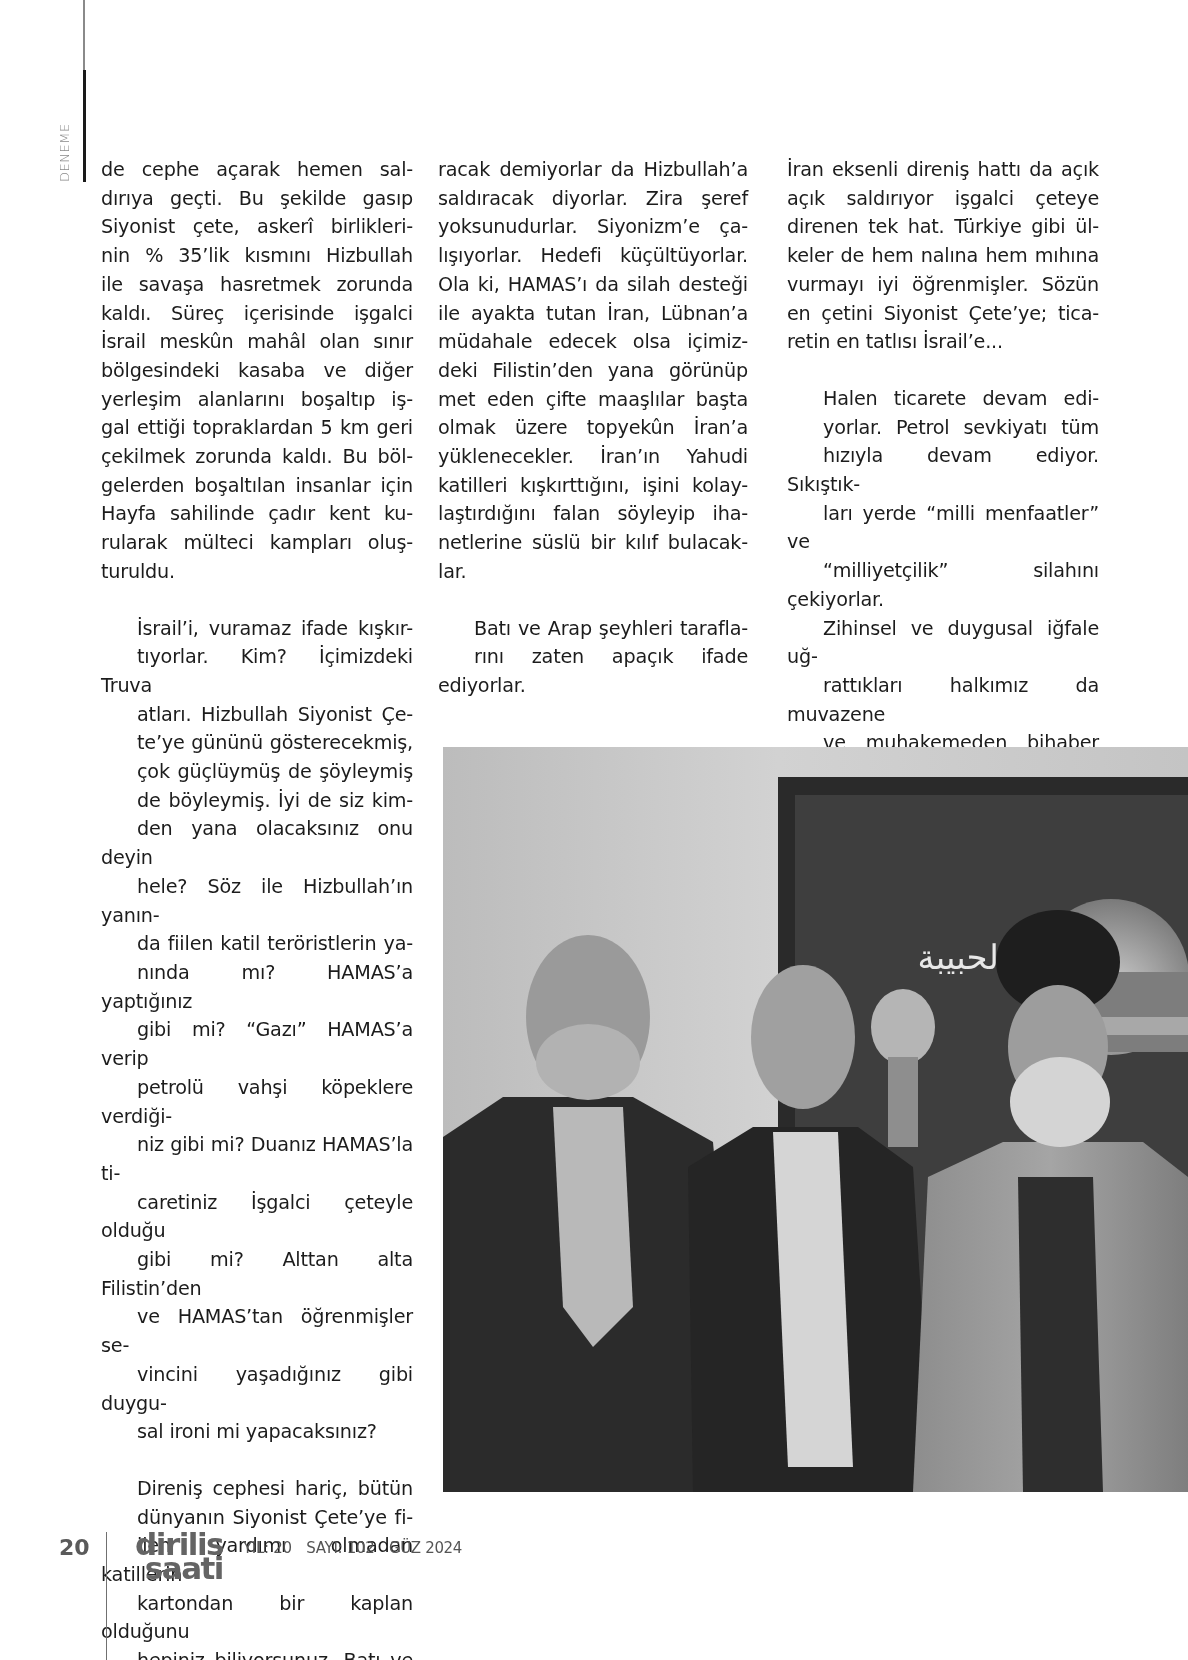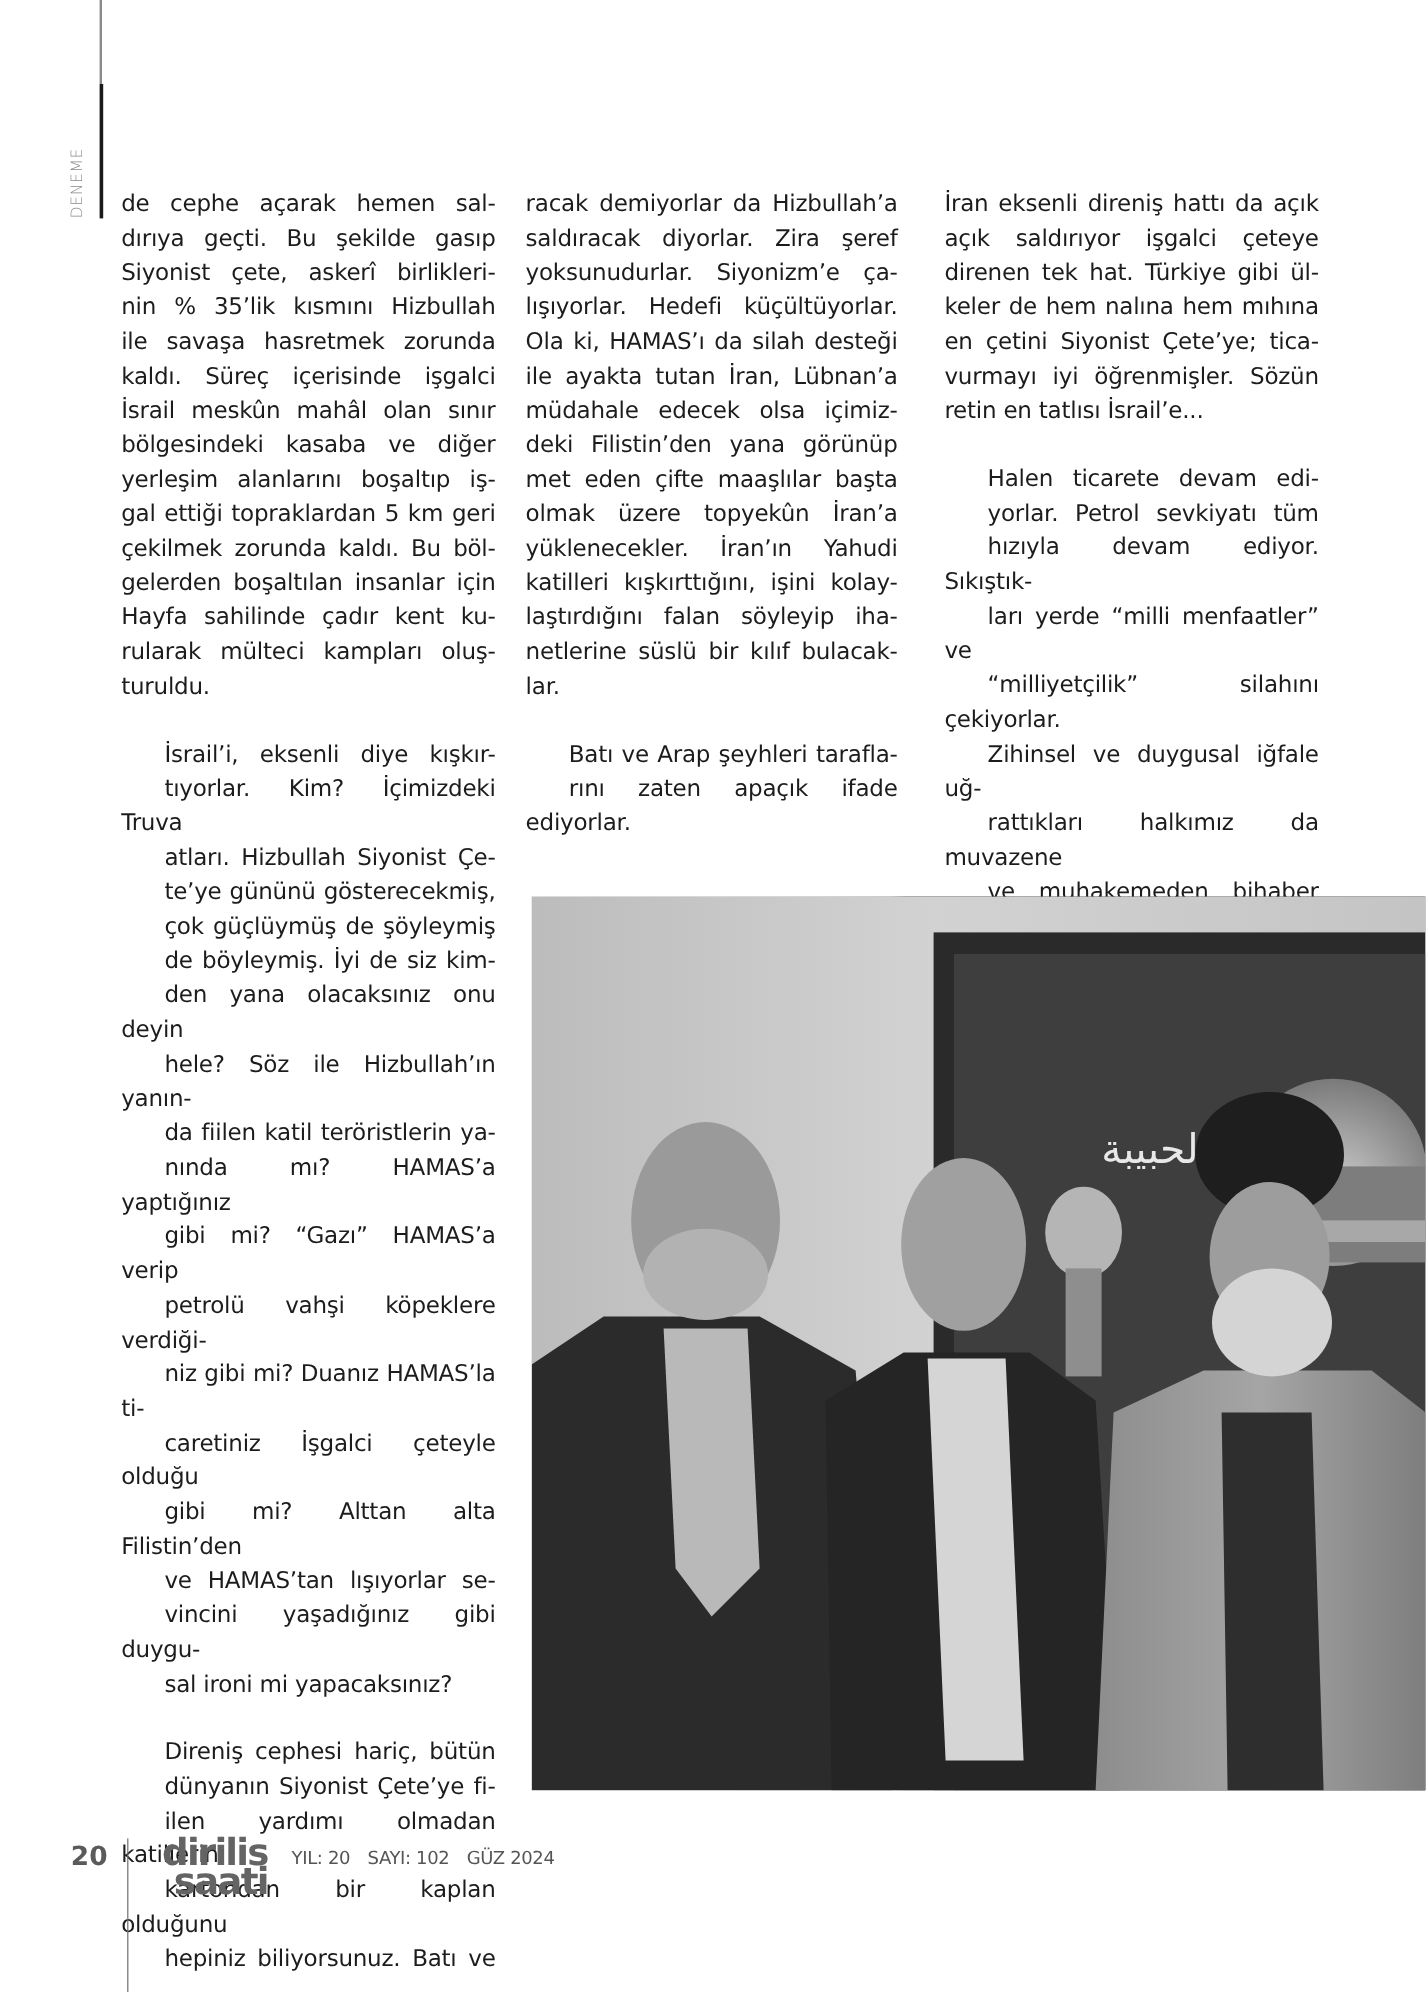--- a/index.html
+++ b/index.html
@@ -58,36 +58,36 @@
       <span class="line">bölgesindeki kasaba ve diğer</span>
       <span class="line">yerleşim alanlarını boşaltıp iş-</span>
       <span class="line">gal ettiği topraklardan 5 km geri</span>
       <span class="line">çekilmek zorunda kaldı. Bu böl-</span>
       <span class="line">gelerden boşaltılan insanlar için</span>
       <span class="line">Hayfa sahilinde çadır kent ku-</span>
       <span class="line">rularak mülteci kampları oluş-</span>
       <span class="line last">turuldu.</span>
     </p>
     <p class="indent">
-      <span class="line">İsrail’i, eksenli diye kışkır-</span>
+      <span class="line">İsrail’i, vuramaz ifade kışkır-</span>
       <span class="line">tıyorlar. Kim? İçimizdeki Truva</span>
       <span class="line">atları. Hizbullah Siyonist Çe-</span>
       <span class="line">te’ye gününü gösterecekmiş,</span>
       <span class="line">çok güçlüymüş de şöyleymiş</span>
       <span class="line">de böyleymiş. İyi de siz kim-</span>
       <span class="line">den yana olacaksınız onu deyin</span>
       <span class="line">hele? Söz ile Hizbullah’ın yanın-</span>
       <span class="line">da fiilen katil teröristlerin ya-</span>
       <span class="line">nında mı? HAMAS’a yaptığınız</span>
       <span class="line">gibi mi? “Gazı” HAMAS’a verip</span>
       <span class="line">petrolü vahşi köpeklere verdiği-</span>
       <span class="line">niz gibi mi? Duanız HAMAS’la ti-</span>
       <span class="line">caretiniz İşgalci çeteyle olduğu</span>
       <span class="line">gibi mi? Alttan alta Filistin’den</span>
-      <span class="line">ve HAMAS’tan lışıyorlar se-</span>
+      <span class="line">ve HAMAS’tan öğrenmişler se-</span>
       <span class="line">vincini yaşadığınız gibi duygu-</span>
       <span class="line last">sal ironi mi yapacaksınız?</span>
     </p>
     <p class="indent">
       <span class="line">Direniş cephesi hariç, bütün</span>
       <span class="line">dünyanın Siyonist Çete’ye fi-</span>
       <span class="line">ilen yardımı olmadan katillerin</span>
       <span class="line">kartondan bir kaplan olduğunu</span>
       <span class="line">hepiniz biliyorsunuz. Batı ve</span>
     </p>
@@ -114,22 +114,22 @@
       <span class="line">Batı ve Arap şeyhleri tarafla-</span>
       <span class="line last">rını zaten apaçık ifade ediyorlar.</span>
     </p>
   </div>
 <div class="col c3">
     <p>
       <span class="line">İran eksenli direniş hattı da açık</span>
       <span class="line">açık saldırıyor işgalci çeteye</span>
       <span class="line">direnen tek hat. Türkiye gibi ül-</span>
       <span class="line">keler de hem nalına hem mıhına</span>
+      <span class="line">vurmayı iyi öğrenmişler. Sözün</span>
       <span class="line">en çetini Siyonist Çete’ye; tica-</span>
-      <span class="line">vurmayı iyi öğrenmişler. Sözün</span>
       <span class="line last">retin en tatlısı İsrail’e...</span>
     </p>
     <p class="indent">
       <span class="line">Halen ticarete devam edi-</span>
       <span class="line">yorlar. Petrol sevkiyatı tüm</span>
       <span class="line">hızıyla devam ediyor. Sıkıştık-</span>
       <span class="line">ları yerde “milli menfaatler” ve</span>
       <span class="line">“milliyetçilik” silahını çekiyorlar.</span>
       <span class="line">Zihinsel ve duygusal iğfale uğ-</span>
       <span class="line">rattıkları halkımız da muvazene</span>

